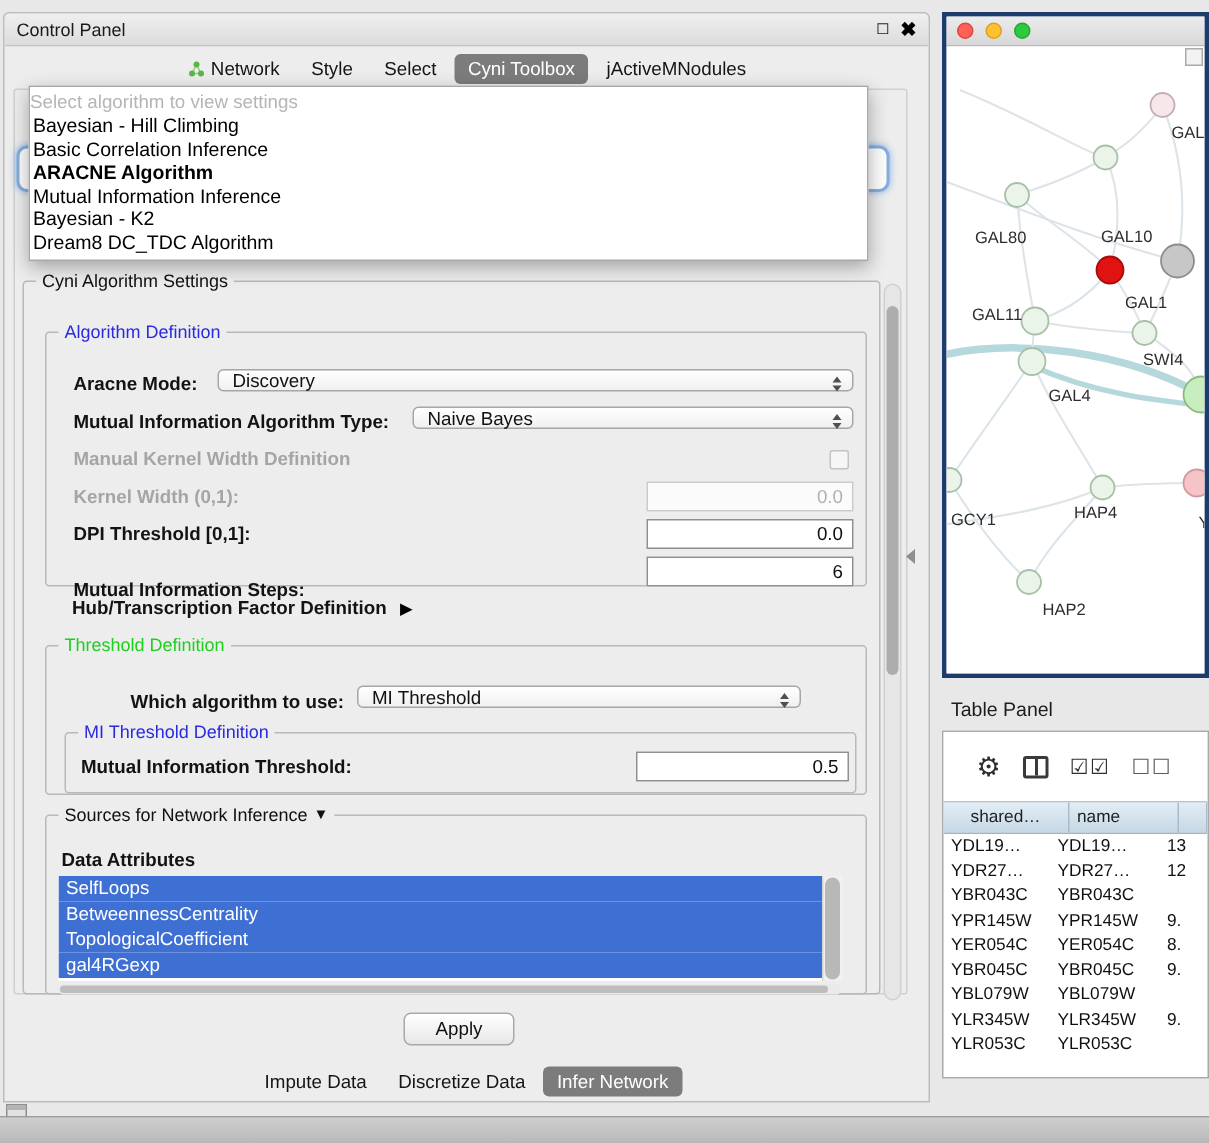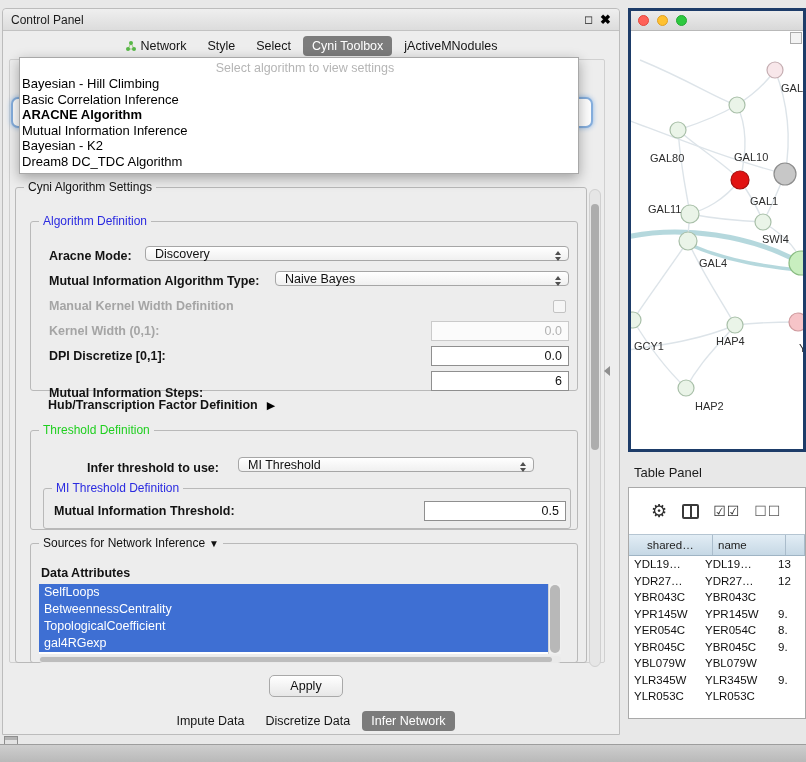--- a/index.html
+++ b/index.html
@@ -51,21 +51,21 @@
 .attr-hscroll .thumb{position:absolute;left:1px;top:1px;height:5px;width:98%;background:#bdbdbd;border-radius:3px;}
 
 .v-scrollbar{position:absolute;left:586px;top:180px;width:12px;height:478px;background:#e6e6e6;border:1px solid #d0d0d0;border-radius:6px;cursor:pointer;}
 .v-scrollbar .thumb{position:absolute;left:1px;top:14px;width:8px;height:246px;background:#adadad;border-radius:5px;}
 
 .apply-btn{position:absolute;left:266px;top:666px;width:74px;height:22px;border:1px solid #a9a9a9;border-radius:5px;background:linear-gradient(#ffffff,#e7e7e7);font-size:12.5px;color:#111;cursor:pointer;font-family:"Liberation Sans",sans-serif;}
 .cp-bottom-tabs{position:absolute;left:0;top:700px;width:100%;height:24px;display:flex;justify-content:center;align-items:center;gap:3px;font-size:12.5px;color:#151515;}
 
 
 .algo-popup{position:absolute;left:16px;top:48px;width:560px;height:117px;background:#fff;border:1px solid #a8a8a8;box-shadow:0 4px 12px rgba(0,0,0,.32);z-index:40;padding-top:2px;}
-.popup-placeholder{height:16px;line-height:16px;text-align:center;color:#b5b5b5;font-size:12.5px;padding-left:12px;}
+.popup-placeholder{height:16px;line-height:16px;color:#b5b5b5;font-size:12.5px;}
 .popup-item{height:15.5px;line-height:15.5px;font-size:13px;color:#000;padding-left:2px;cursor:pointer;white-space:nowrap;}
 .popup-item.selected{font-weight:bold;}
 
 .panel-collapse-arrow{position:absolute;left:604px;top:366px;width:0;height:0;border-top:5px solid transparent;border-bottom:5px solid transparent;border-right:6px solid #8f8f8f;cursor:pointer;}
 
 
 .net-window{position:absolute;left:628px;top:8px;width:178px;height:444px;border:3px solid #1d3c69;background:#fff;overflow:hidden;}
 .net-titlebar{position:absolute;left:0;top:0;width:100%;height:20px;background:linear-gradient(#ececec,#d8d8d8);border-bottom:1px solid #b9b9b9;display:flex;align-items:center;gap:8px;padding-left:7px;}
 .light{width:11px;height:11px;border-radius:50%;display:inline-block;cursor:pointer;}
 .light.red{background:#ff6158;border:1px solid #e2463d;}
@@ -172,36 +172,36 @@
               <i class="dn"></i>
             </span>
         </div>
 
         <span class="row-label disabled" style="top:77px;">Manual Kernel Width Definition</span>
         <span class="checkbox" style="left:522px;top:78px;"></span>
 
         <span class="row-label disabled" style="top:102px;">Kernel Width (0,1):</span>
         <input class="field disabled" style="left: 400px; top: 99px; width: 138px;" readonly="" value="0.0">
 
-        <span class="row-label" style="top:127px;">DPI Discretize [0,1]:</span>
+        <span class="row-label" style="top:127px;">DPI Threshold [0,1]:</span>
         <input class="field" style="left: 400px; top: 124px; width: 138px;" readonly="" value="0.0">
 
         <span class="row-label" style="top:152px;margin-top:12px;">Mutual Information Steps:</span>
         <input class="field" style="left: 400px; top: 149px; width: 138px;" readonly="" value="6">
       </div>
 
       <div class="hub-row">
         <span class="hub-label">Hub/Transcription Factor Definition</span>
         <span class="expand-arrow">▶</span>
       </div>
 
       <div class="group" style="left:14px;top:242px;width:548px;height:100px;">
         <span class="legend green">Threshold Definition</span>
 
-        <span class="row-label" style="left:56px;top:30px;">Infer threshold to use:</span>
+        <span class="row-label" style="left:56px;top:30px;">Which algorithm to use:</span>
         <div class="combo" style="left:207px;top:26px;width:296px;">
           <span>MI Threshold</span>
           <span class="combo-arrows">
               <i class="up"></i>
               <i class="dn"></i>
             </span>
         </div>
 
         <div class="group" style="left:12px;top:57px;width:528px;height:41px;">
           <span class="legend blue">MI Threshold Definition</span>

